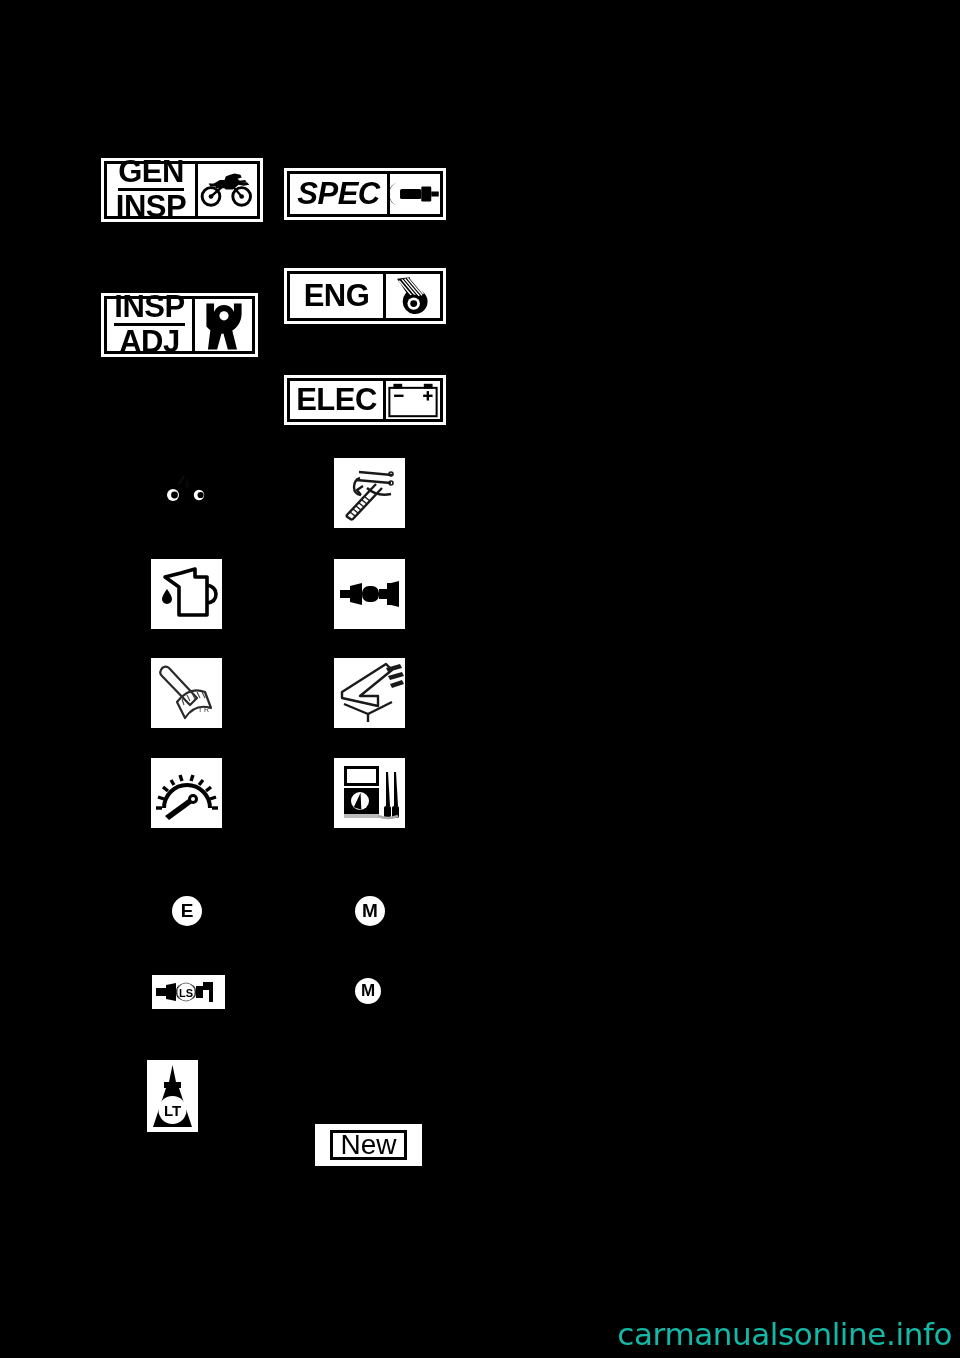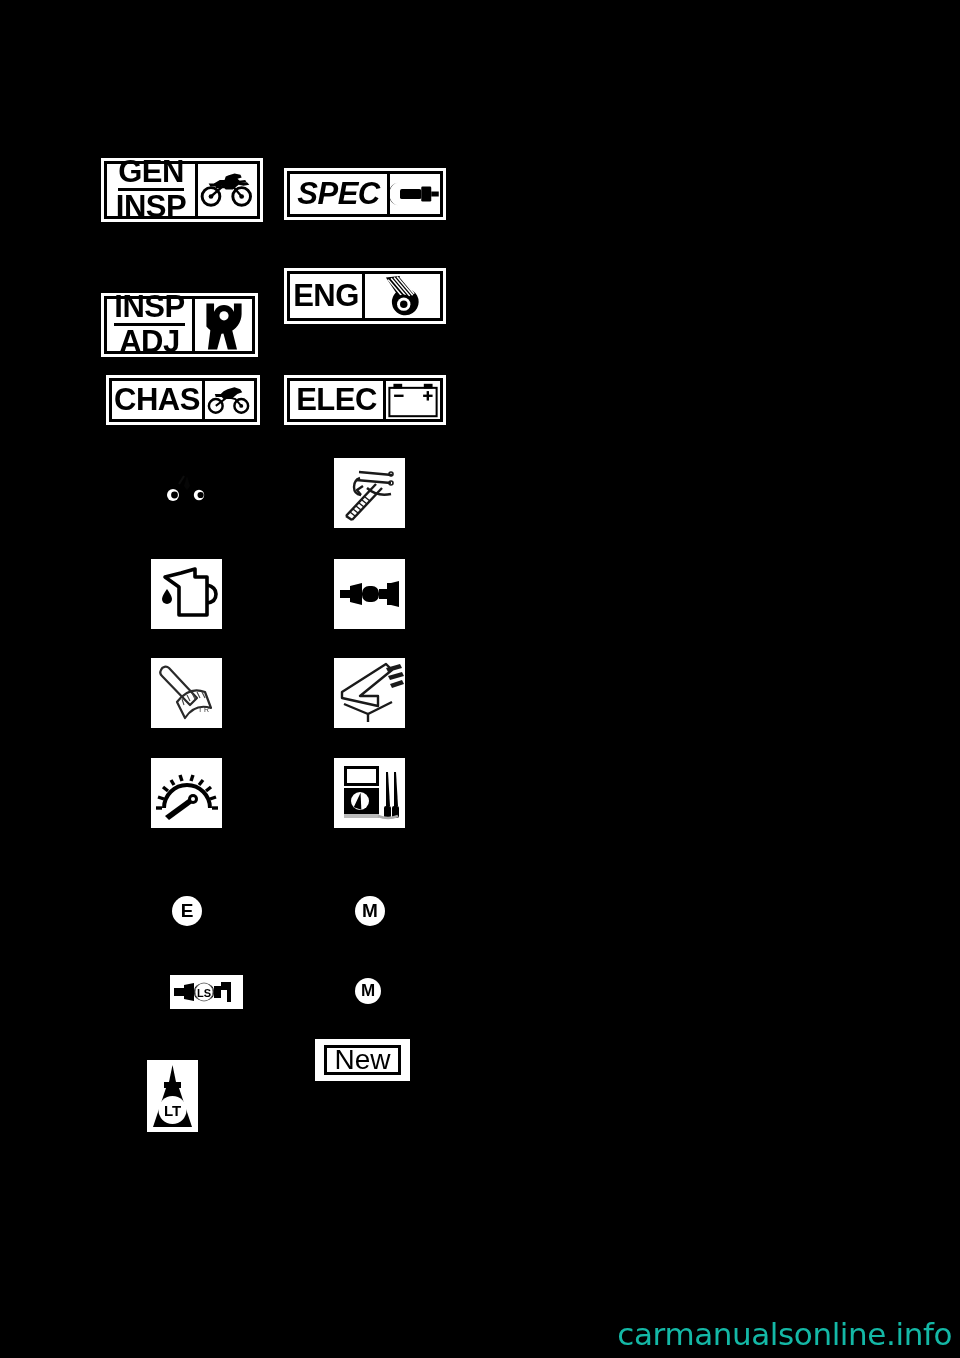--- a/index.html
+++ b/index.html
@@ -202,21 +202,21 @@
             <circle cx="35" cy="22" r="14"></circle>
           </g>
           <circle cx="35" cy="22" r="6" fill="#fff"></circle>
         </svg>
       </div>
     </div>
   </div>
 
   <div class="tab-box" style="left:281px; top:265px; width:168px; height:62px;">
     <div class="tab-inner">
-      <div class="tab-label" style="width:72px; font-size:31px;">
+      <div class="tab-label" style="width:93px; font-size:31px;">
         <span class="l1">ENG</span>
       </div>
       <div class="tab-divider"></div>
       <div class="tab-icon">
         <svg width="58" height="44" viewBox="0 0 78 58">
           <g fill="#000">
             <path d="M52 22 a18 18 0 1 0 0 30 a18 18 0 0 0 0 -30 z"></path>
             <path d="M16 4 l18 -2 l22 26 l-16 12 z"></path>
           </g>
           <g stroke="#fff" stroke-width="2">
@@ -227,40 +227,20 @@
               <path d="M35 3 L54 26"></path>
           </g>
           <circle cx="40" cy="40" r="13" fill="#000"></circle>
           <circle cx="40" cy="40" r="9" fill="#fff"></circle>
           <circle cx="40" cy="40" r="5" fill="#000"></circle>
         </svg>
       </div>
     </div>
   </div>
 
-  <div class="tab-box" style="left:103px; top:372px; width:160px; height:56px;">
-    <div class="tab-inner">
-      <div class="tab-label" style="width:90px; font-size:31px;">
-        <span class="l1">CHAS</span>
-      </div>
-      <div class="tab-divider"></div>
-      <div class="tab-icon">
-        <svg width="66" height="42" viewBox="0 0 100 64">
-          <g fill="#000">
-            <path d="M46 10 l14 -4 l12 4 l4 6 l-10 4 l-12 10 l-16 0 l-8 -8 l8 -8 l8 -4 z"></path>
-            <path d="M20 20 l26 0 l-4 6 l-20 0 z"></path>
-          </g>
-          <circle cx="22" cy="44" r="14" fill="none" stroke="#000" stroke-width="5"></circle>
-          <circle cx="74" cy="44" r="14" fill="none" stroke="#000" stroke-width="5"></circle>
-          <circle cx="74" cy="44" r="4" fill="#000"></circle>
-          <path d="M22 44 L46 26 L62 30 L74 44" fill="none" stroke="#000" stroke-width="4"></path>
-        </svg>
-      </div>
-    </div>
-  </div>
 
   <div class="tab-box" style="left:281px; top:372px; width:168px; height:56px;">
     <div class="tab-inner">
       <div class="tab-label" style="width:93px; font-size:31px;border-radius:18px;">
         <span class="l1">ELEC</span>
       </div>
       <div class="tab-divider"></div>
       <div class="tab-icon">
         <svg width="58" height="40" viewBox="0 0 80 56">
           <rect x="11" y="4" width="13" height="7" fill="#000"></rect>
@@ -434,21 +414,21 @@
   </div>
 
   <div class="circle-badge" style="position:absolute; left:355px; top:896px; width:30px; height:30px; font-size:19px;">
     <span>M</span>
   </div>
 
   <div class="circle-badge" style="position:absolute; left:355px; top:978px; width:26px; height:26px; font-size:17px;">
     <span>M</span>
   </div>
 
-  <div class="sym-cell" style="left:170px; top:975px; width:73px; height:34px;text-align:right;">
+  <div class="sym-cell" style="left:152px; top:975px; width:73px; height:34px;text-align:right;">
     <div class="sym-tile" style="width:73px; height:34px;">
       <svg width="73" height="34" viewBox="0 0 73 34">
         <rect x="0" y="0" width="73" height="34" fill="#fff"></rect>
         <g fill="#000">
           <rect x="4" y="13" width="10" height="8"></rect>
           <path d="M14 10 l10 -2 l0 18 l-10 -2 z"></path>
           <rect x="24" y="9" width="20" height="16" rx="7"></rect>
           <path d="M44 11 l7 0 l0 12 l-7 0 z"></path>
           <path d="M51 7 l10 0 l0 20 l-4 0 l0 -12 l-6 0 z"></path>
         </g>
@@ -464,20 +444,20 @@
         <rect x="0" y="0" width="51" height="72" fill="#fff"></rect>
         <path d="M25.5 5 L29 22 L22 22 Z" fill="#000"></path>
         <rect x="17" y="22" width="17" height="6" fill="#000"></rect>
         <path d="M19 28 L32 28 L45 67 L6 67 Z" fill="#000"></path>
         <circle cx="25.5" cy="50" r="14" fill="#fff"></circle>
         <text x="25.5" y="56" text-anchor="middle" font-family="'Liberation Sans',sans-serif" font-size="15" font-weight="bold" fill="#000">LT</text>
       </svg>
     </div>
   </div>
 
-  <div class="new-box" style="position:absolute; left:315px; top:1039px; width:95px; height:42px;">
+  <div class="new-box" style="position:absolute; left:315px; top:1124px; width:107px; height:42px;">
     <div class="new-inner" style="width:77px; height:30px; font-size:28px;">
       <span>New</span>
     </div>
   </div>
 </div>
 
 <div id="watermark">carmanualsonline.info</div>
 
 </body></html>

